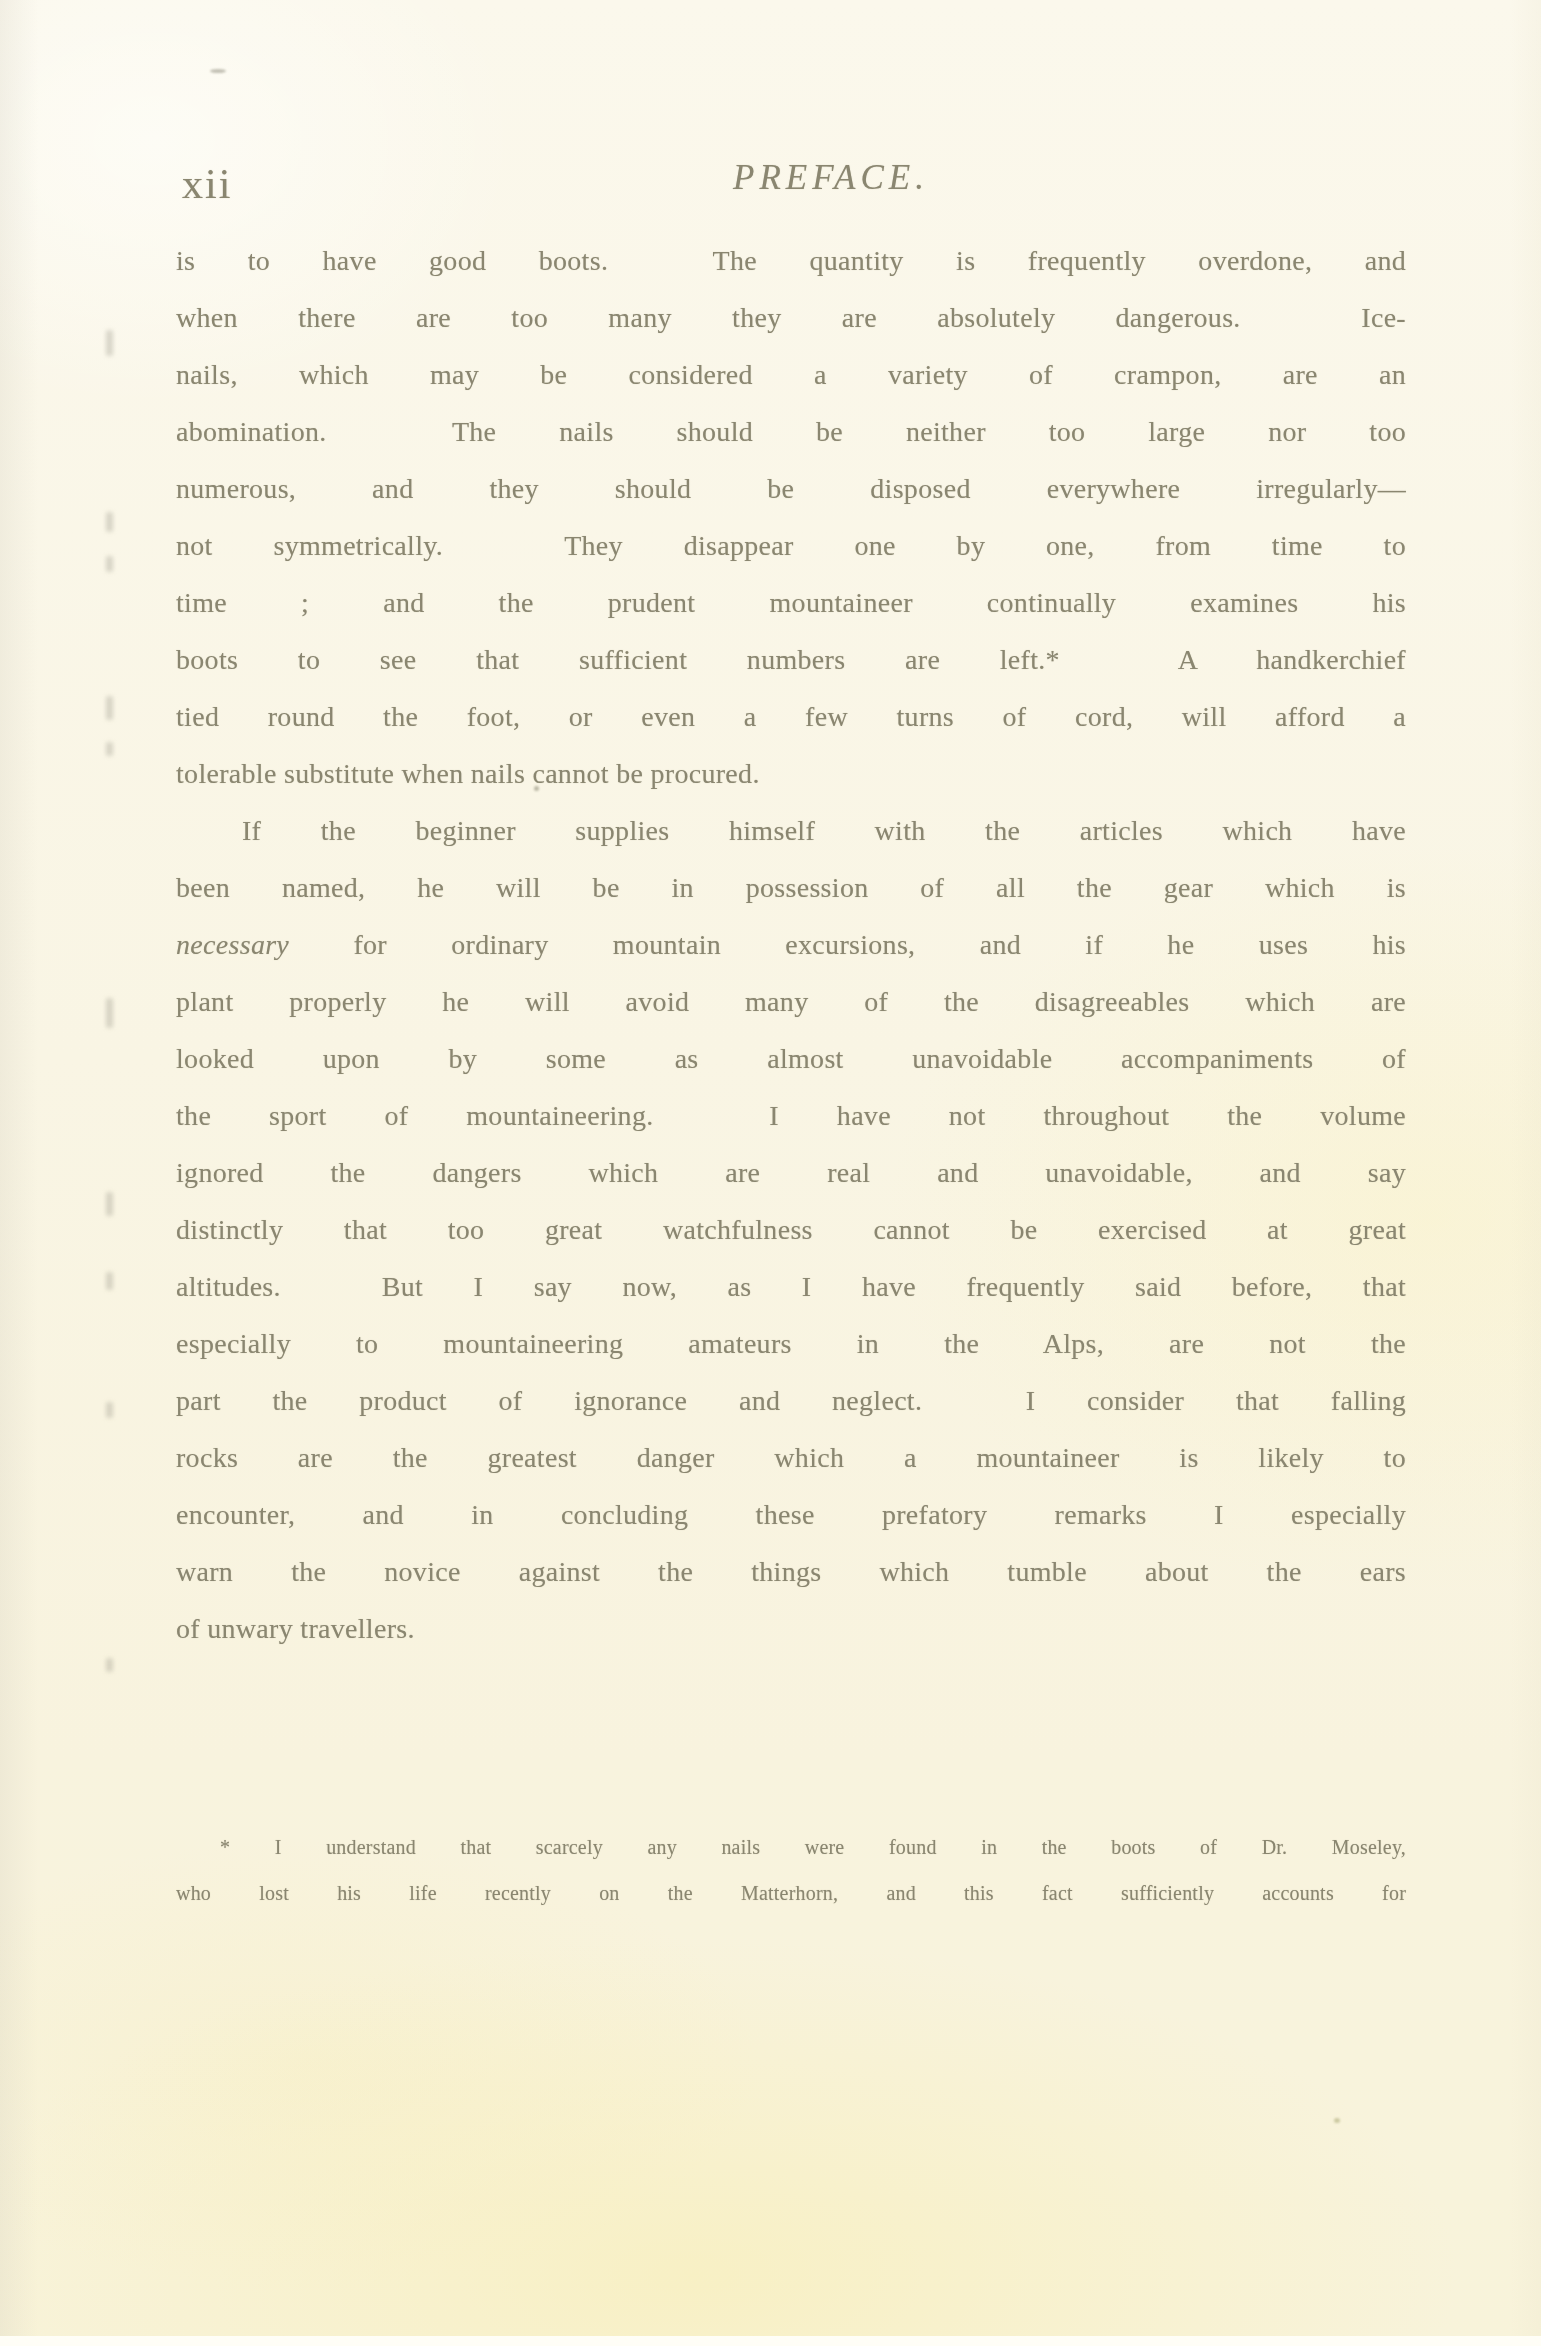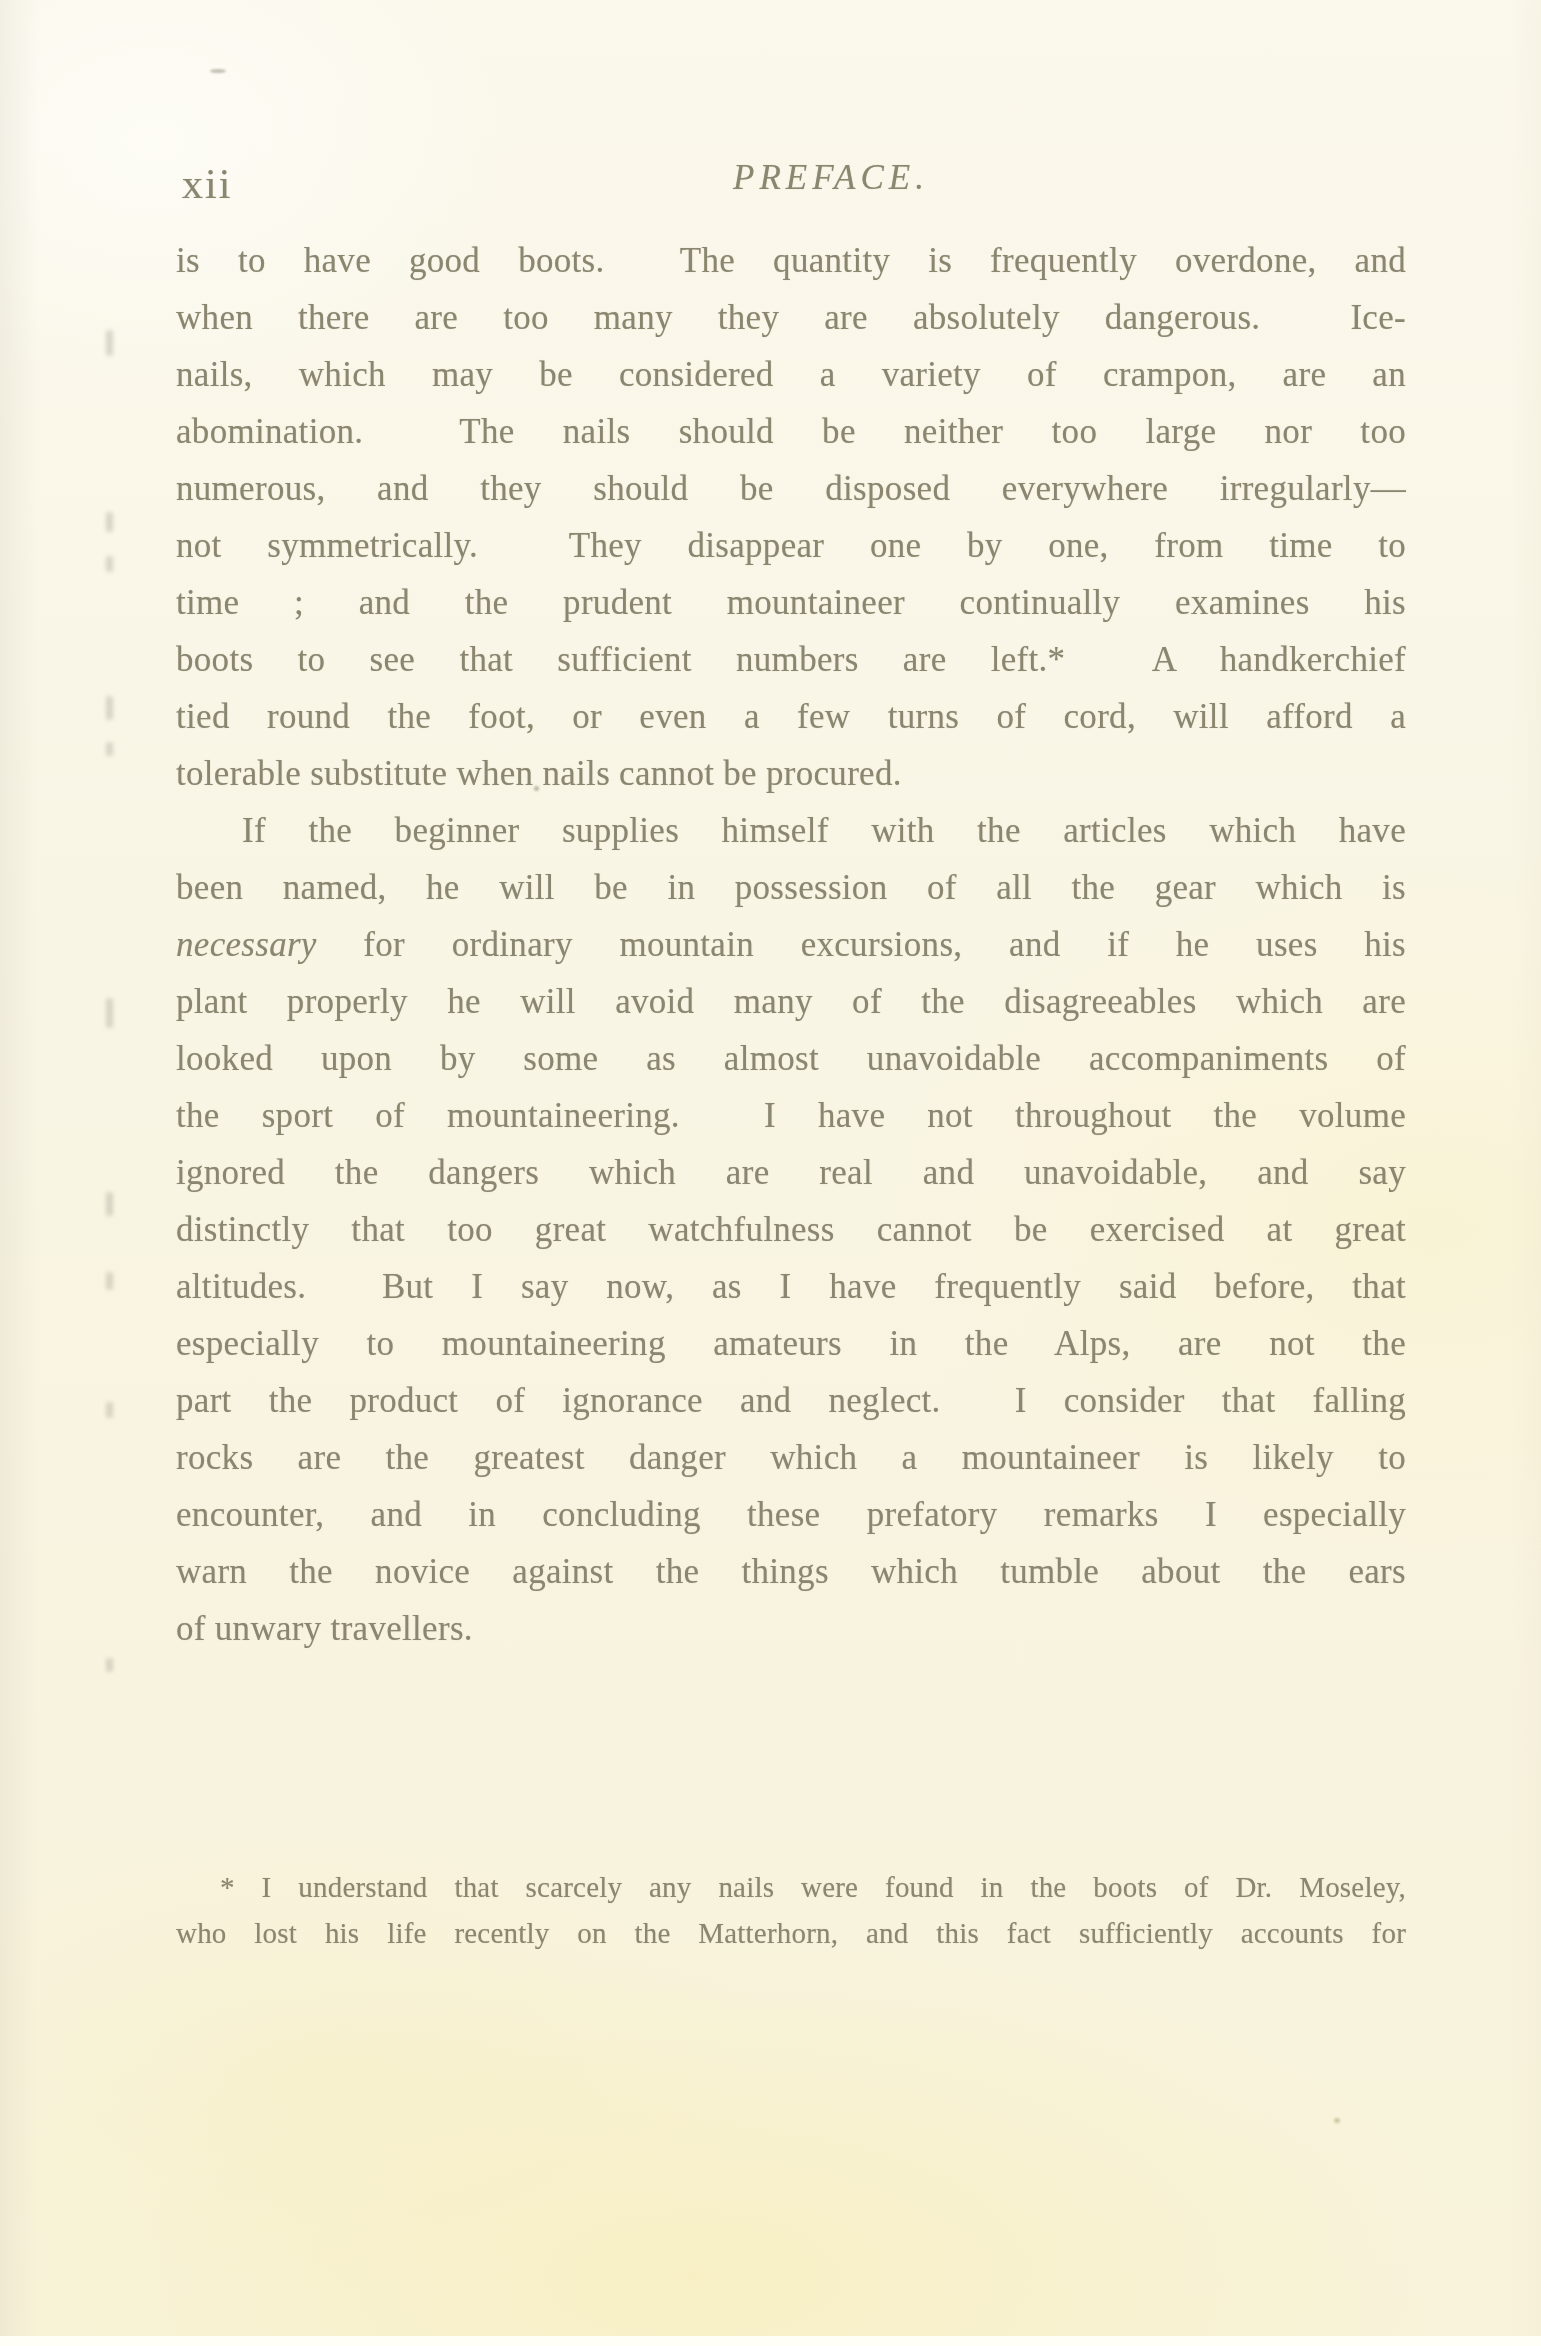--- a/index.html
+++ b/index.html
@@ -42,31 +42,30 @@
   .running-title {
     position: absolute; left: 50%; top: 0; transform: translateX(-50%);
     font-style: italic; font-size: 35px; letter-spacing: 5px;
     text-shadow: 0 0 1px rgba(138,134,112,0.45);
     margin-left: 40px;
   }
 
   .body-text {
     position: absolute;
     top: 232px; left: 176px; width: 1230px;
-    font-size: 35px; line-height: 57px;
+    font-size: 28px; line-height: 57px;
     letter-spacing: 0.3px;
     text-shadow: 0 0 1px rgba(138,134,112,0.40);
   }
   .footnote {
     position: absolute;
     top: 1824px; left: 176px; width: 1230px;
-    font-size: 29px; line-height: 46px;
+    font-size: 20px; line-height: 46px;
     letter-spacing: 0.2px;
     text-shadow: 0 0 1px rgba(138,134,112,0.40);
-    margin-top: 40px;
   }
   .bline, .fline {
     white-space: pre-wrap;
   }
   .jline { text-align: justify; text-align-last: justify; }
   .endline { text-align: left; text-align-last: left; }
   .it { font-style: italic; }
 
   
   .art { position: absolute; pointer-events: none; }

